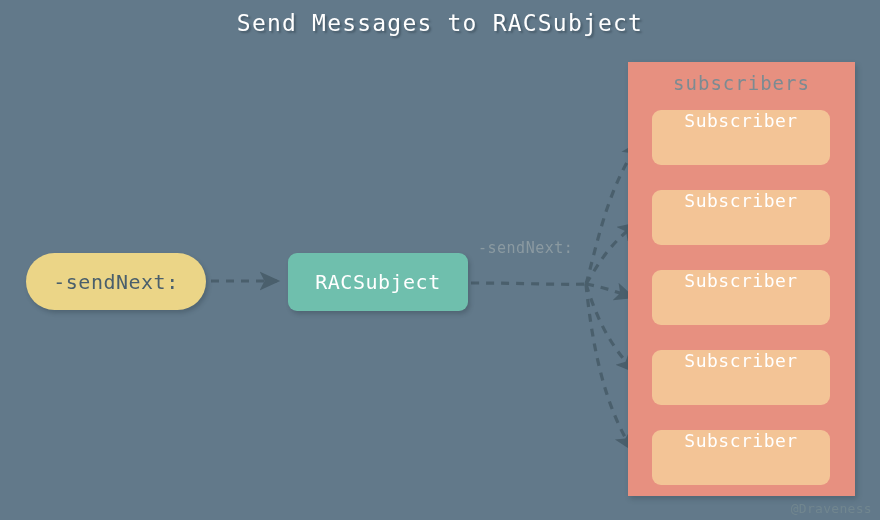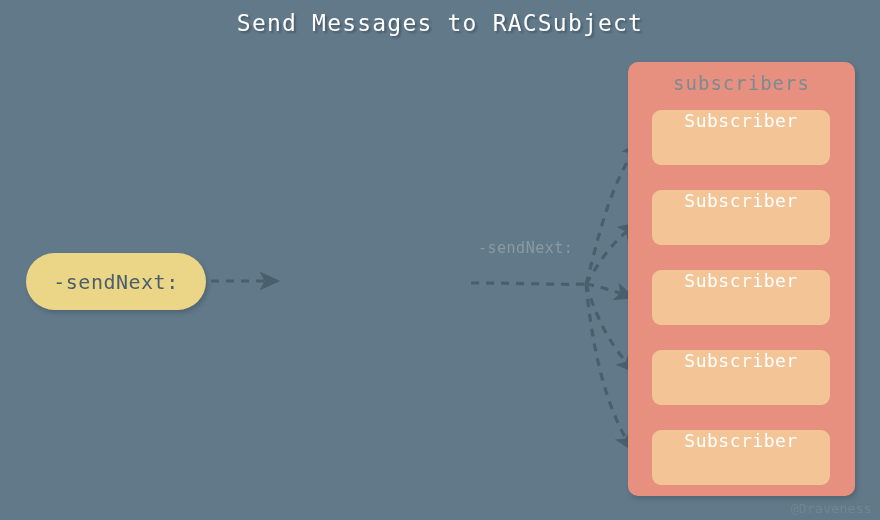--- a/index.html
+++ b/index.html
@@ -78,21 +78,21 @@
     z-index: 3;
   }
   
   #subscribers-container {
     position: absolute;
     left: 628px;
     top: 62px;
     width: 227px;
     height: 434px;
     background: #e79080;
-    border-radius: 10px;
+    border-radius: 0;
     box-shadow: 2px 3px 5px rgba(40,56,66,0.28);
     z-index: 1;
   }
   #subscribers-title {
     position: absolute;
     left: 0;
     top: 10px;
     width: 227px;
     text-align: center;
     font-size: 19px;
@@ -174,20 +174,23 @@
       <path d="M586,284 C592,345 604,405 632,449" fill="none" stroke="#4a5f6c" stroke-width="3.2" stroke-dasharray="8,7" marker-end="url(#arrowhead)"></path>
     </g>
   </svg>
 
   <div id="edge-label-sendnext">-sendNext:</div>
 
   <div class="node" id="node-sendnext">
     <span>-sendNext:</span>
   </div>
 
+  <div class="node" id="node-racsubject">
+    <span>RACSubject</span>
+  </div>
 
   <div id="subscribers-container">
     <div id="subscribers-title">subscribers</div>
 
     <div class="subscriber-box" style="top:48px;">
       <span>Subscriber</span>
     </div>
     <div class="subscriber-box" style="top:128px;">
       <span>Subscriber</span>
     </div>

